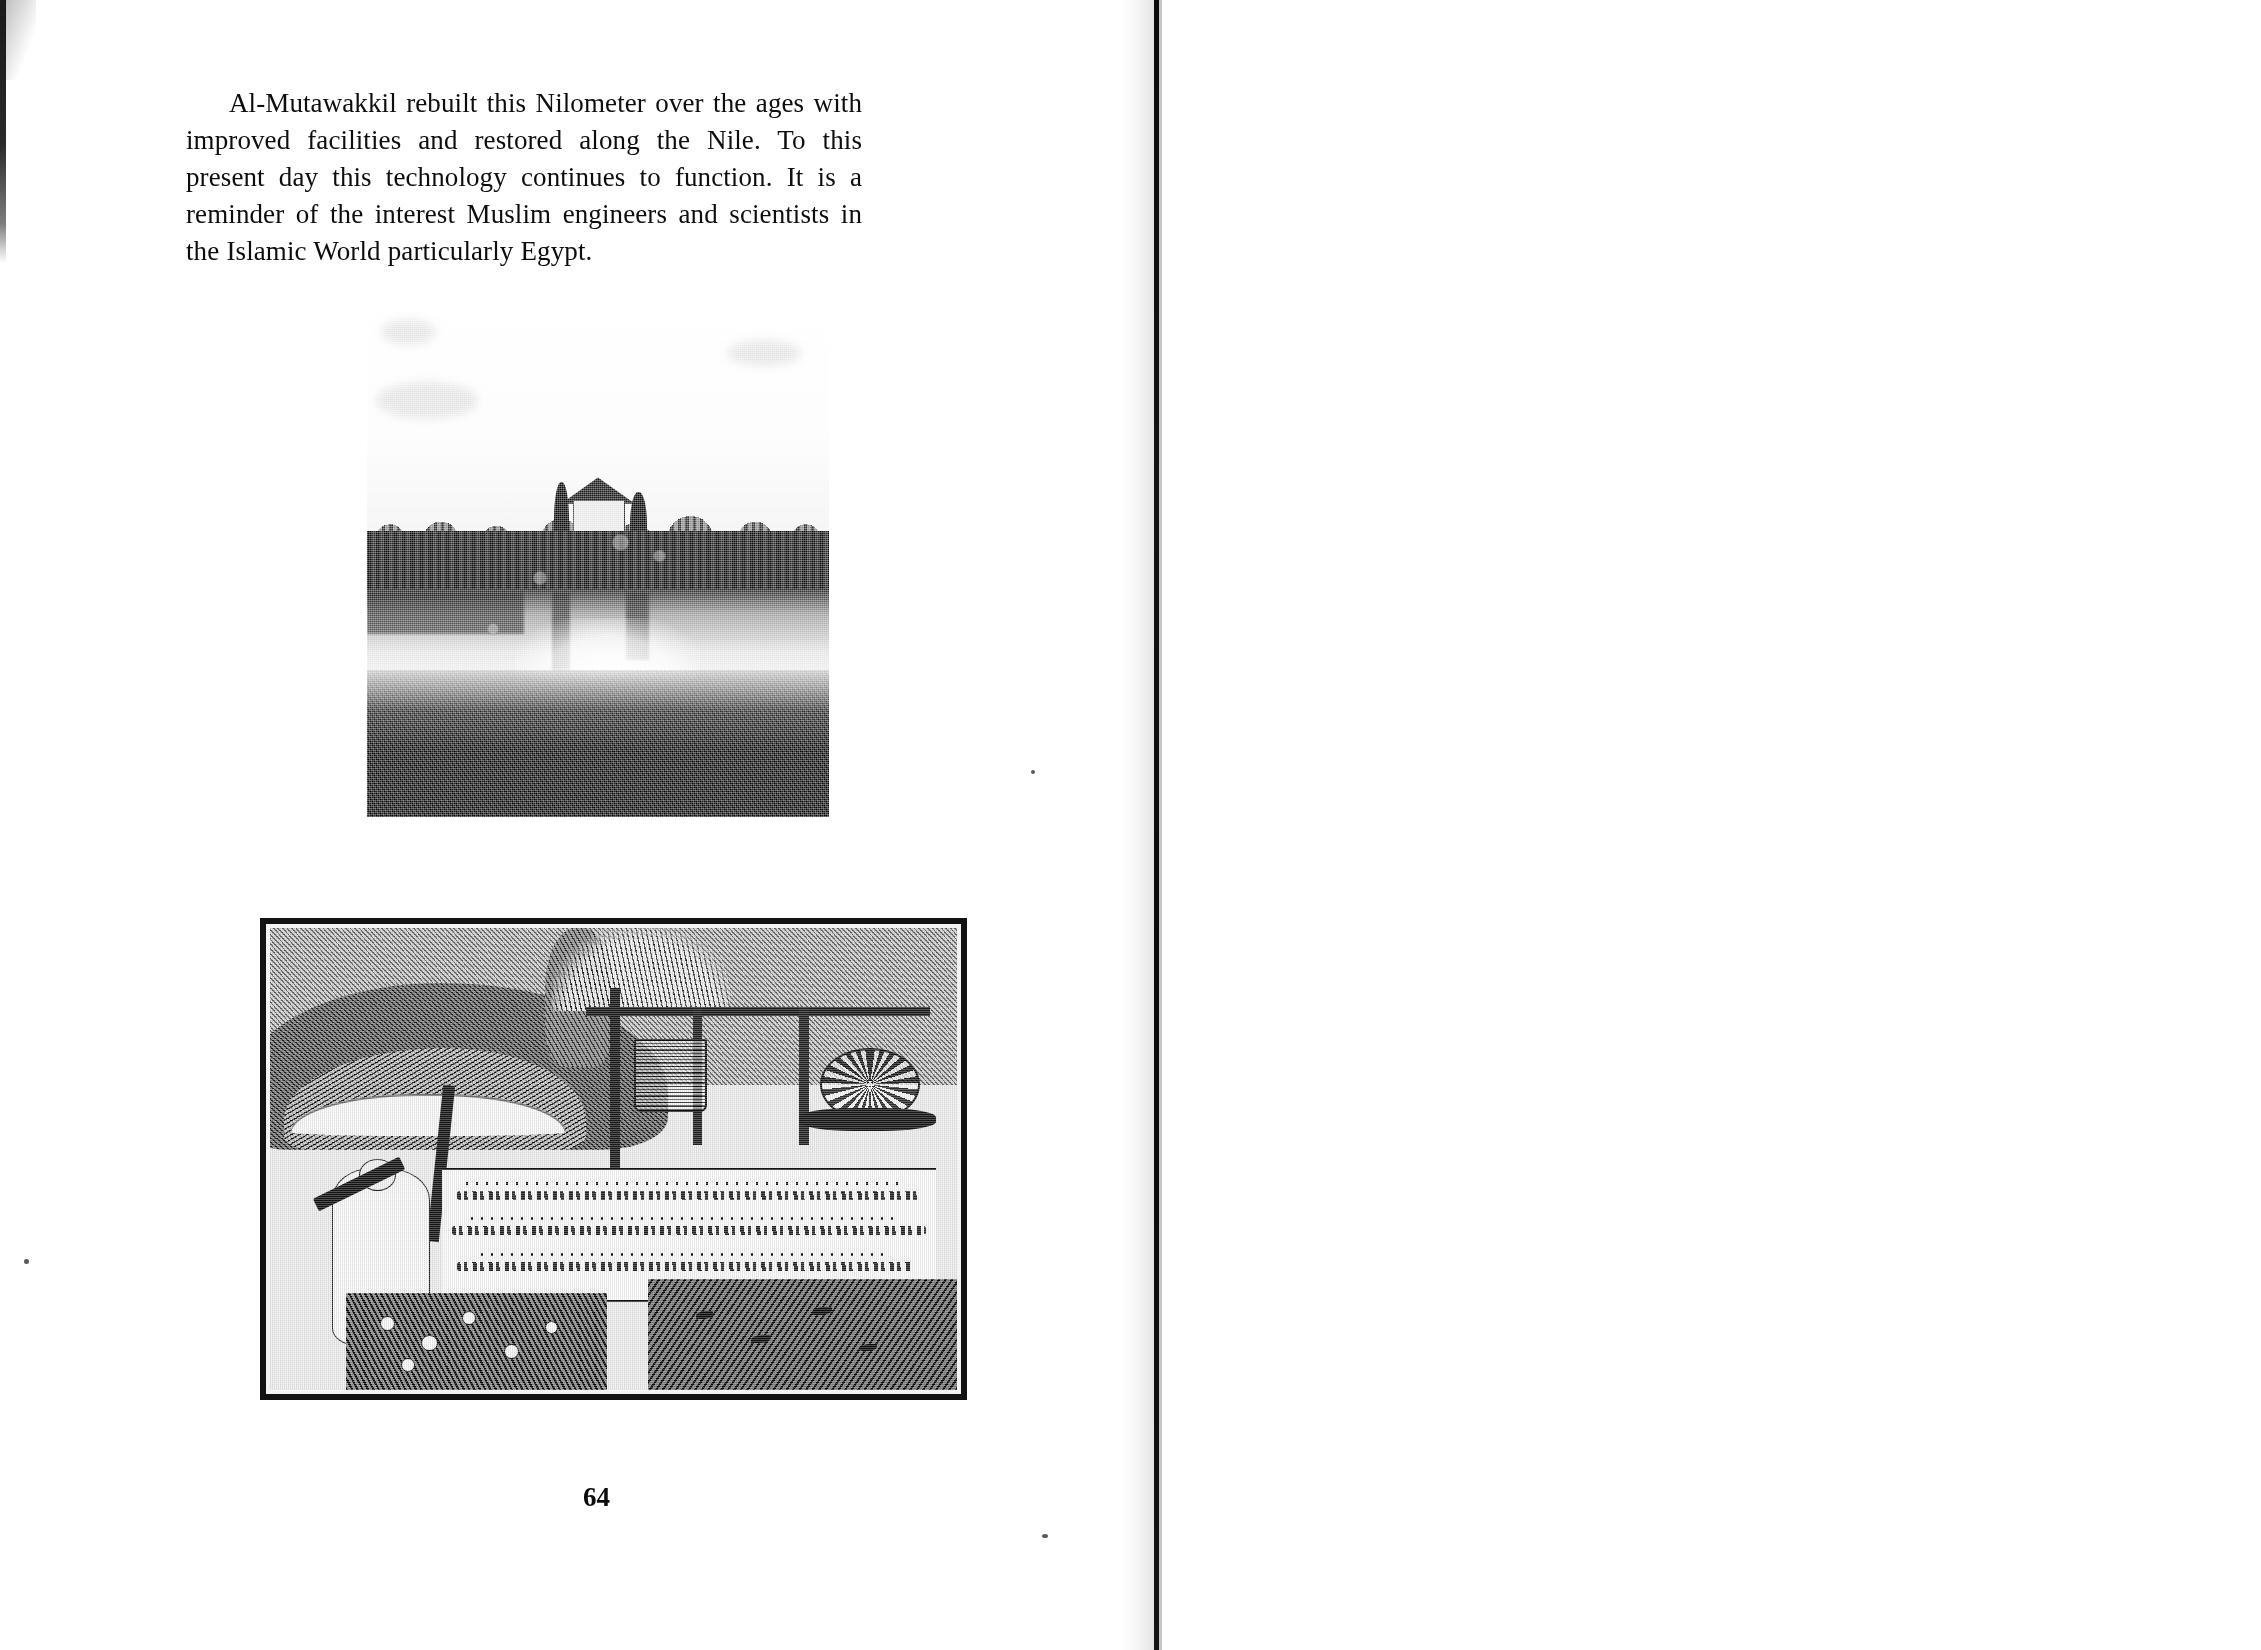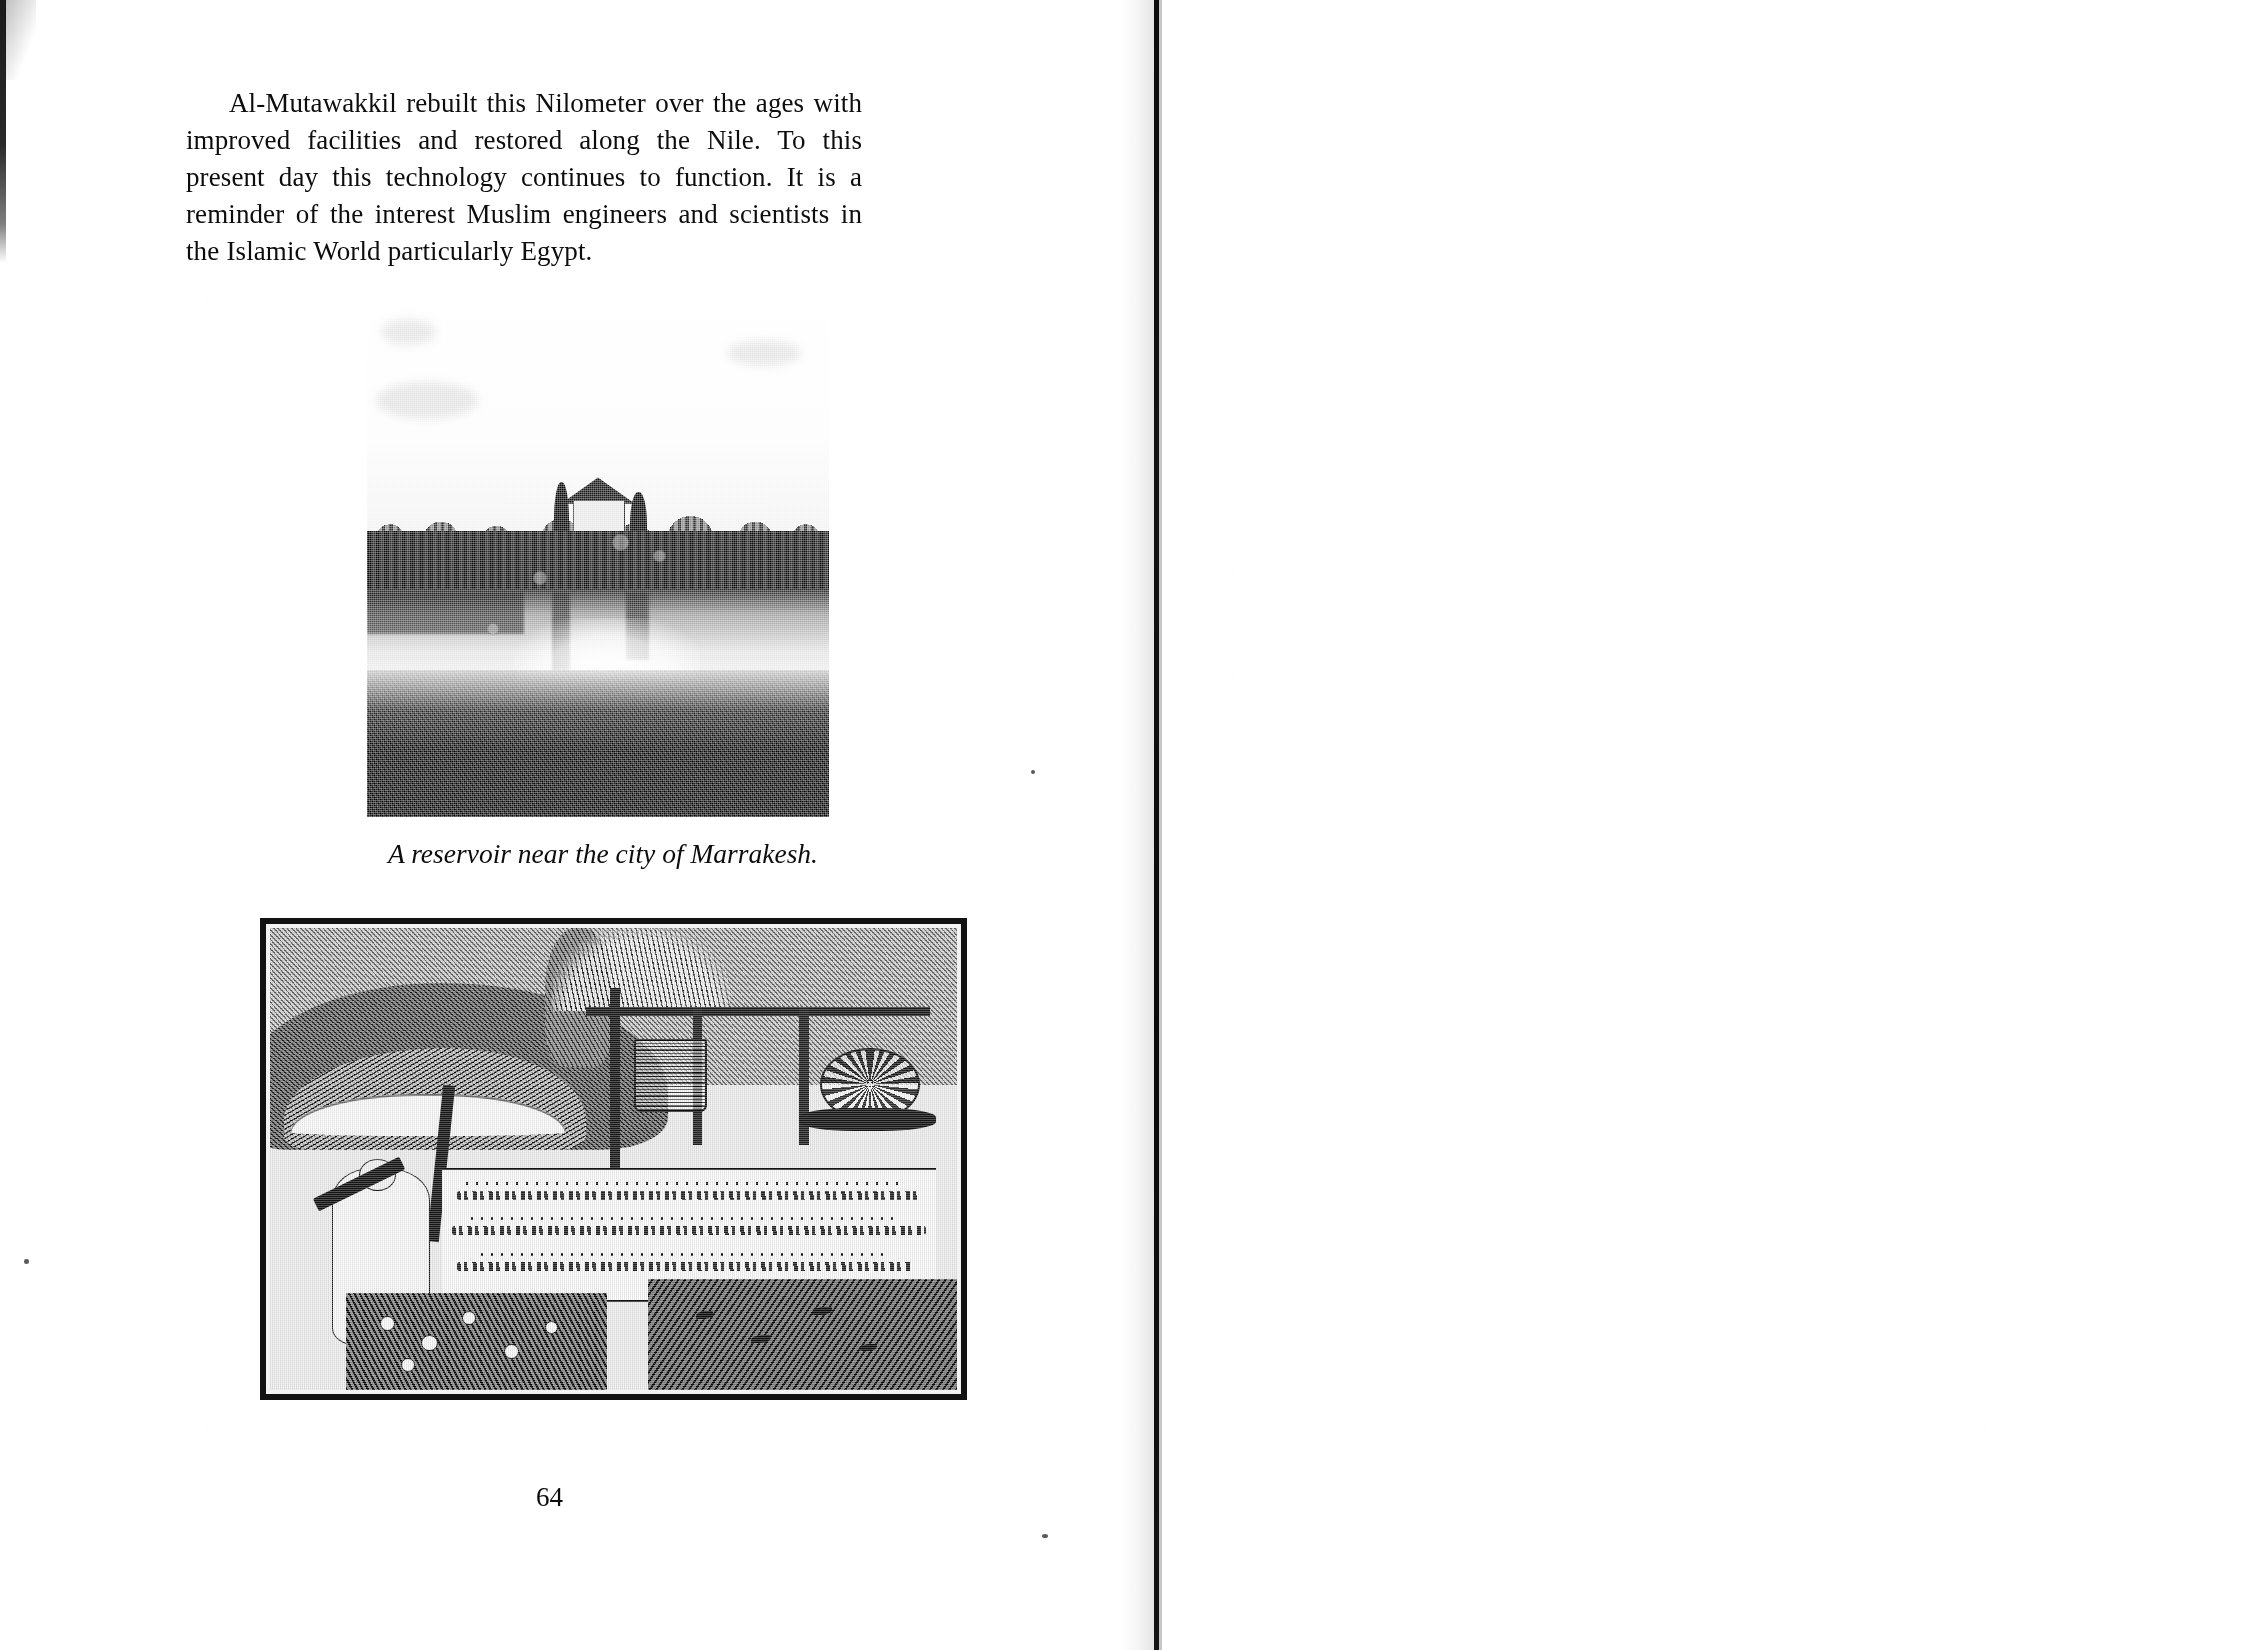--- a/index.html
+++ b/index.html
@@ -387,22 +387,22 @@
     line-height: 33px;
     color: #0d0d0d;
   }
   .caption-1 { left: 288px;  top: 837px; width: 630px; }
   .caption-2 { left: 275px;  top: 1419px; width: 670px; }
 
   
   .folio {
     position: absolute;
     font-size: 27px;
-    font-weight: 400;
-    text-align: left;
+    font-weight: 700;
+    text-align: center;
     color: #0b0b0b;
   }
   .folio-left  { left: 536px;  top: 1482px; width: 121px; }
 </style>
 </head>
 <body>
 
 <div id="scan">
 
   <div class="grain"></div>
@@ -440,21 +440,20 @@
       <div class="ph-fore"></div>
 
       <div class="ph-blemish" style="left:53%;top:46%;width:14.7px;height:14.7px;"></div>
       <div class="ph-blemish" style="left:62%;top:49%;width:10.7px;height:10.7px;"></div>
       <div class="ph-blemish" style="left:36%;top:53%;width:12px;height:12px;"></div>
       <div class="ph-blemish" style="left:26%;top:63%;width:9.4px;height:9.4px;"></div>
 
       <div class="ph-halftone"></div>
     </div>
 
-    <div class="caption caption-1">A reservoir near the city of Marrakesh.</div>
 
     <div class="figure miniature">
       <div class="mini-inner">
         <div class="mn mn-sky"></div>
         <div class="mn mn-hill"></div>
         <div class="mn mn-hill2"></div>
         <div class="mn mn-water-arc"></div>
         <div class="mn mn-tree"></div>
         <div class="mn mn-spray"></div>
 

